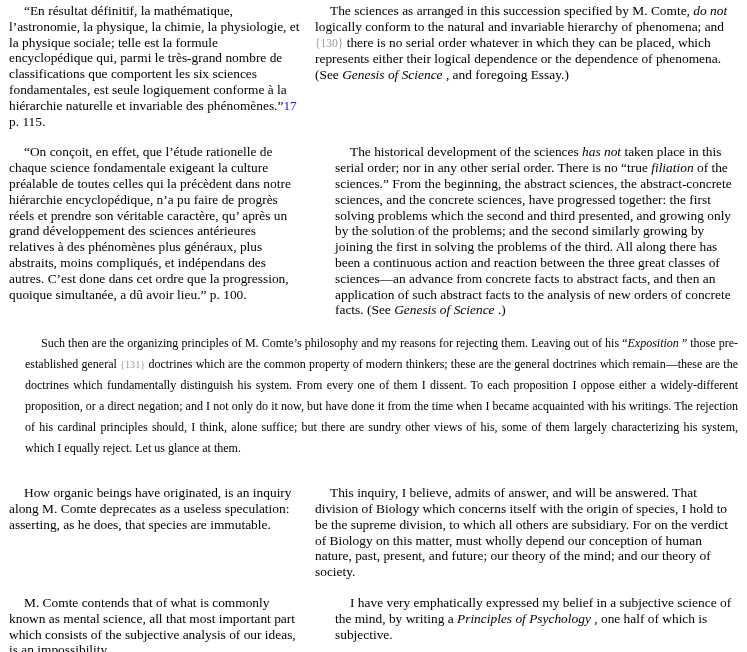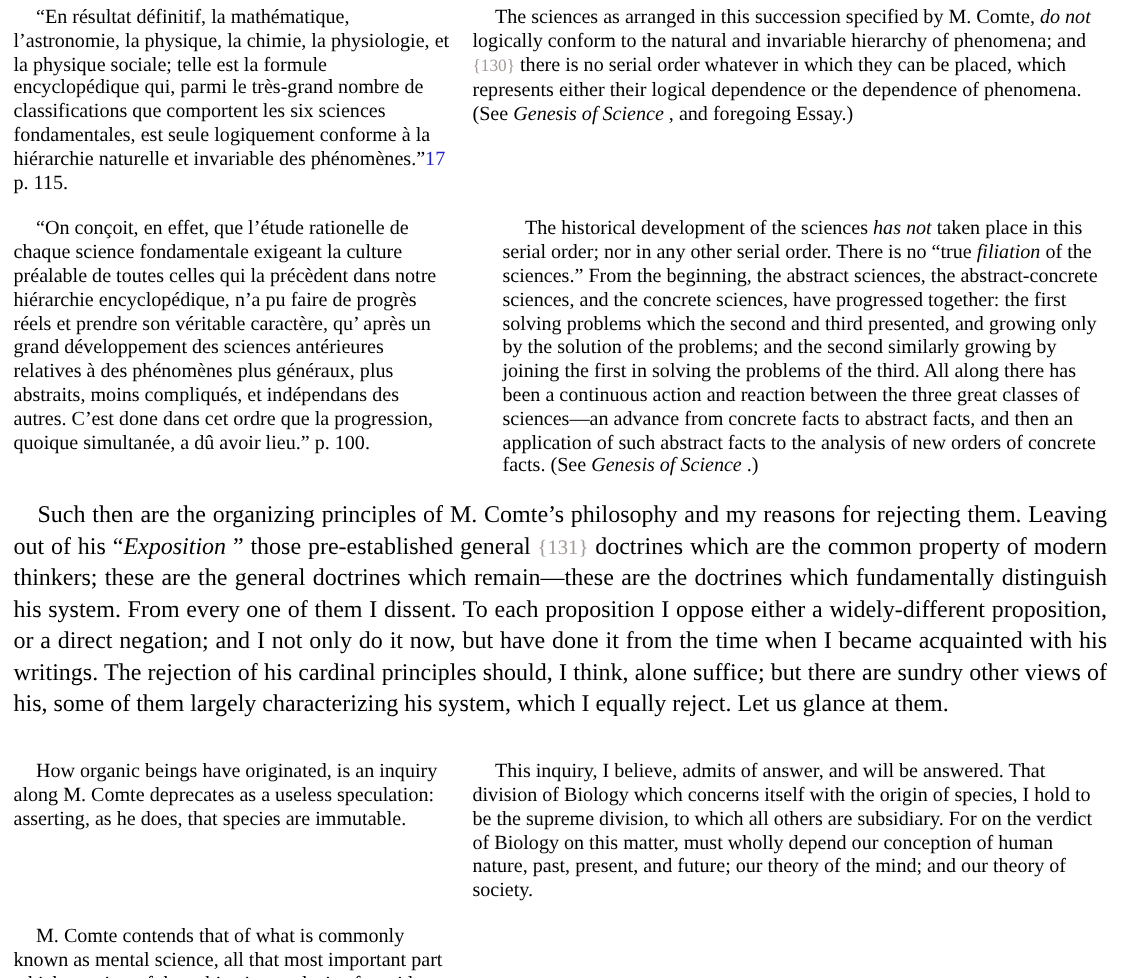--- a/index.html
+++ b/index.html
@@ -33,22 +33,22 @@
   p.cell {
     margin: 0;
     font-size: 13.4px;
     line-height: 15.8px;
     text-indent: 15px;
     text-align: left;
   }
   .row { margin-bottom: 15px; }
   .row:last-child { margin-bottom: 0; gap: 20px; }
   p.mid {
-    margin: 15px 0 0 0;
-    font-size: 16px;
+    margin: 15px 0 0 16px;
+    font-size: 12px;
     line-height: 21px;
     text-indent: 16px;
     text-align: justify;
   }
   .bottom-table { margin-top: 26px; }
   .seg-italic { font-style: italic; }
   .seg-pagenum {
     font-size: 0.86em;
   }
   .seg-link {
@@ -76,16 +76,17 @@
   <p class="mid"><span>Such then are the organizing principles of M. Comte’s philosophy and my reasons for rejecting them. Leaving out of his “</span><span class="seg-italic">Exposition </span><span>” those pre-established general </span><span class="seg-pagenum" style="color: rgb(163, 154, 154);">{131}</span><span> doctrines which are the common property of modern thinkers; these are the general doctrines which remain—these are the doctrines which fundamentally distinguish his system. From every one of them I dissent. To each proposition I oppose either a widely-different proposition, or a direct negation; and I not only do it now, but have done it from the time when I became acquainted with his writings. The rejection of his cardinal principles should, I think, alone suffice; but there are sundry other views of his, some of them largely characterizing his system, which I equally reject. Let us glance at them.</span></p>
 
   <div class="bottom-table">
     <section class="cols row">
       <p class="cell col-left"><span>How organic beings have originated, is an inquiry along M. Comte deprecates as a useless speculation: asserting, as he does, that species are immutable.</span></p>
       <p class="cell col-right"><span>This inquiry, I believe, admits of answer, and will be answered. That division of Biology which concerns itself with the origin of species, I hold to be the supreme division, to which all others are subsidiary. For on the verdict of Biology on this matter, must wholly depend our conception of human nature, past, present, and future; our theory of the mind; and our theory of society.</span></p>
     </section>
 
     <section class="cols row">
       <p class="cell col-left"><span>M. Comte contends that of what is commonly known as mental science, all that most important part which consists of the subjective analysis of our ideas, is an impossibility.</span></p>
+      <p class="cell col-right"><span>I have very emphatically expressed my belief in a subjective science of the mind, by writing a </span><span class="seg-italic">Principles of Psychology </span><span>, one half of which is subjective.</span></p>
     </section>
   </div>
 
 </div>
 
 </body></html>

